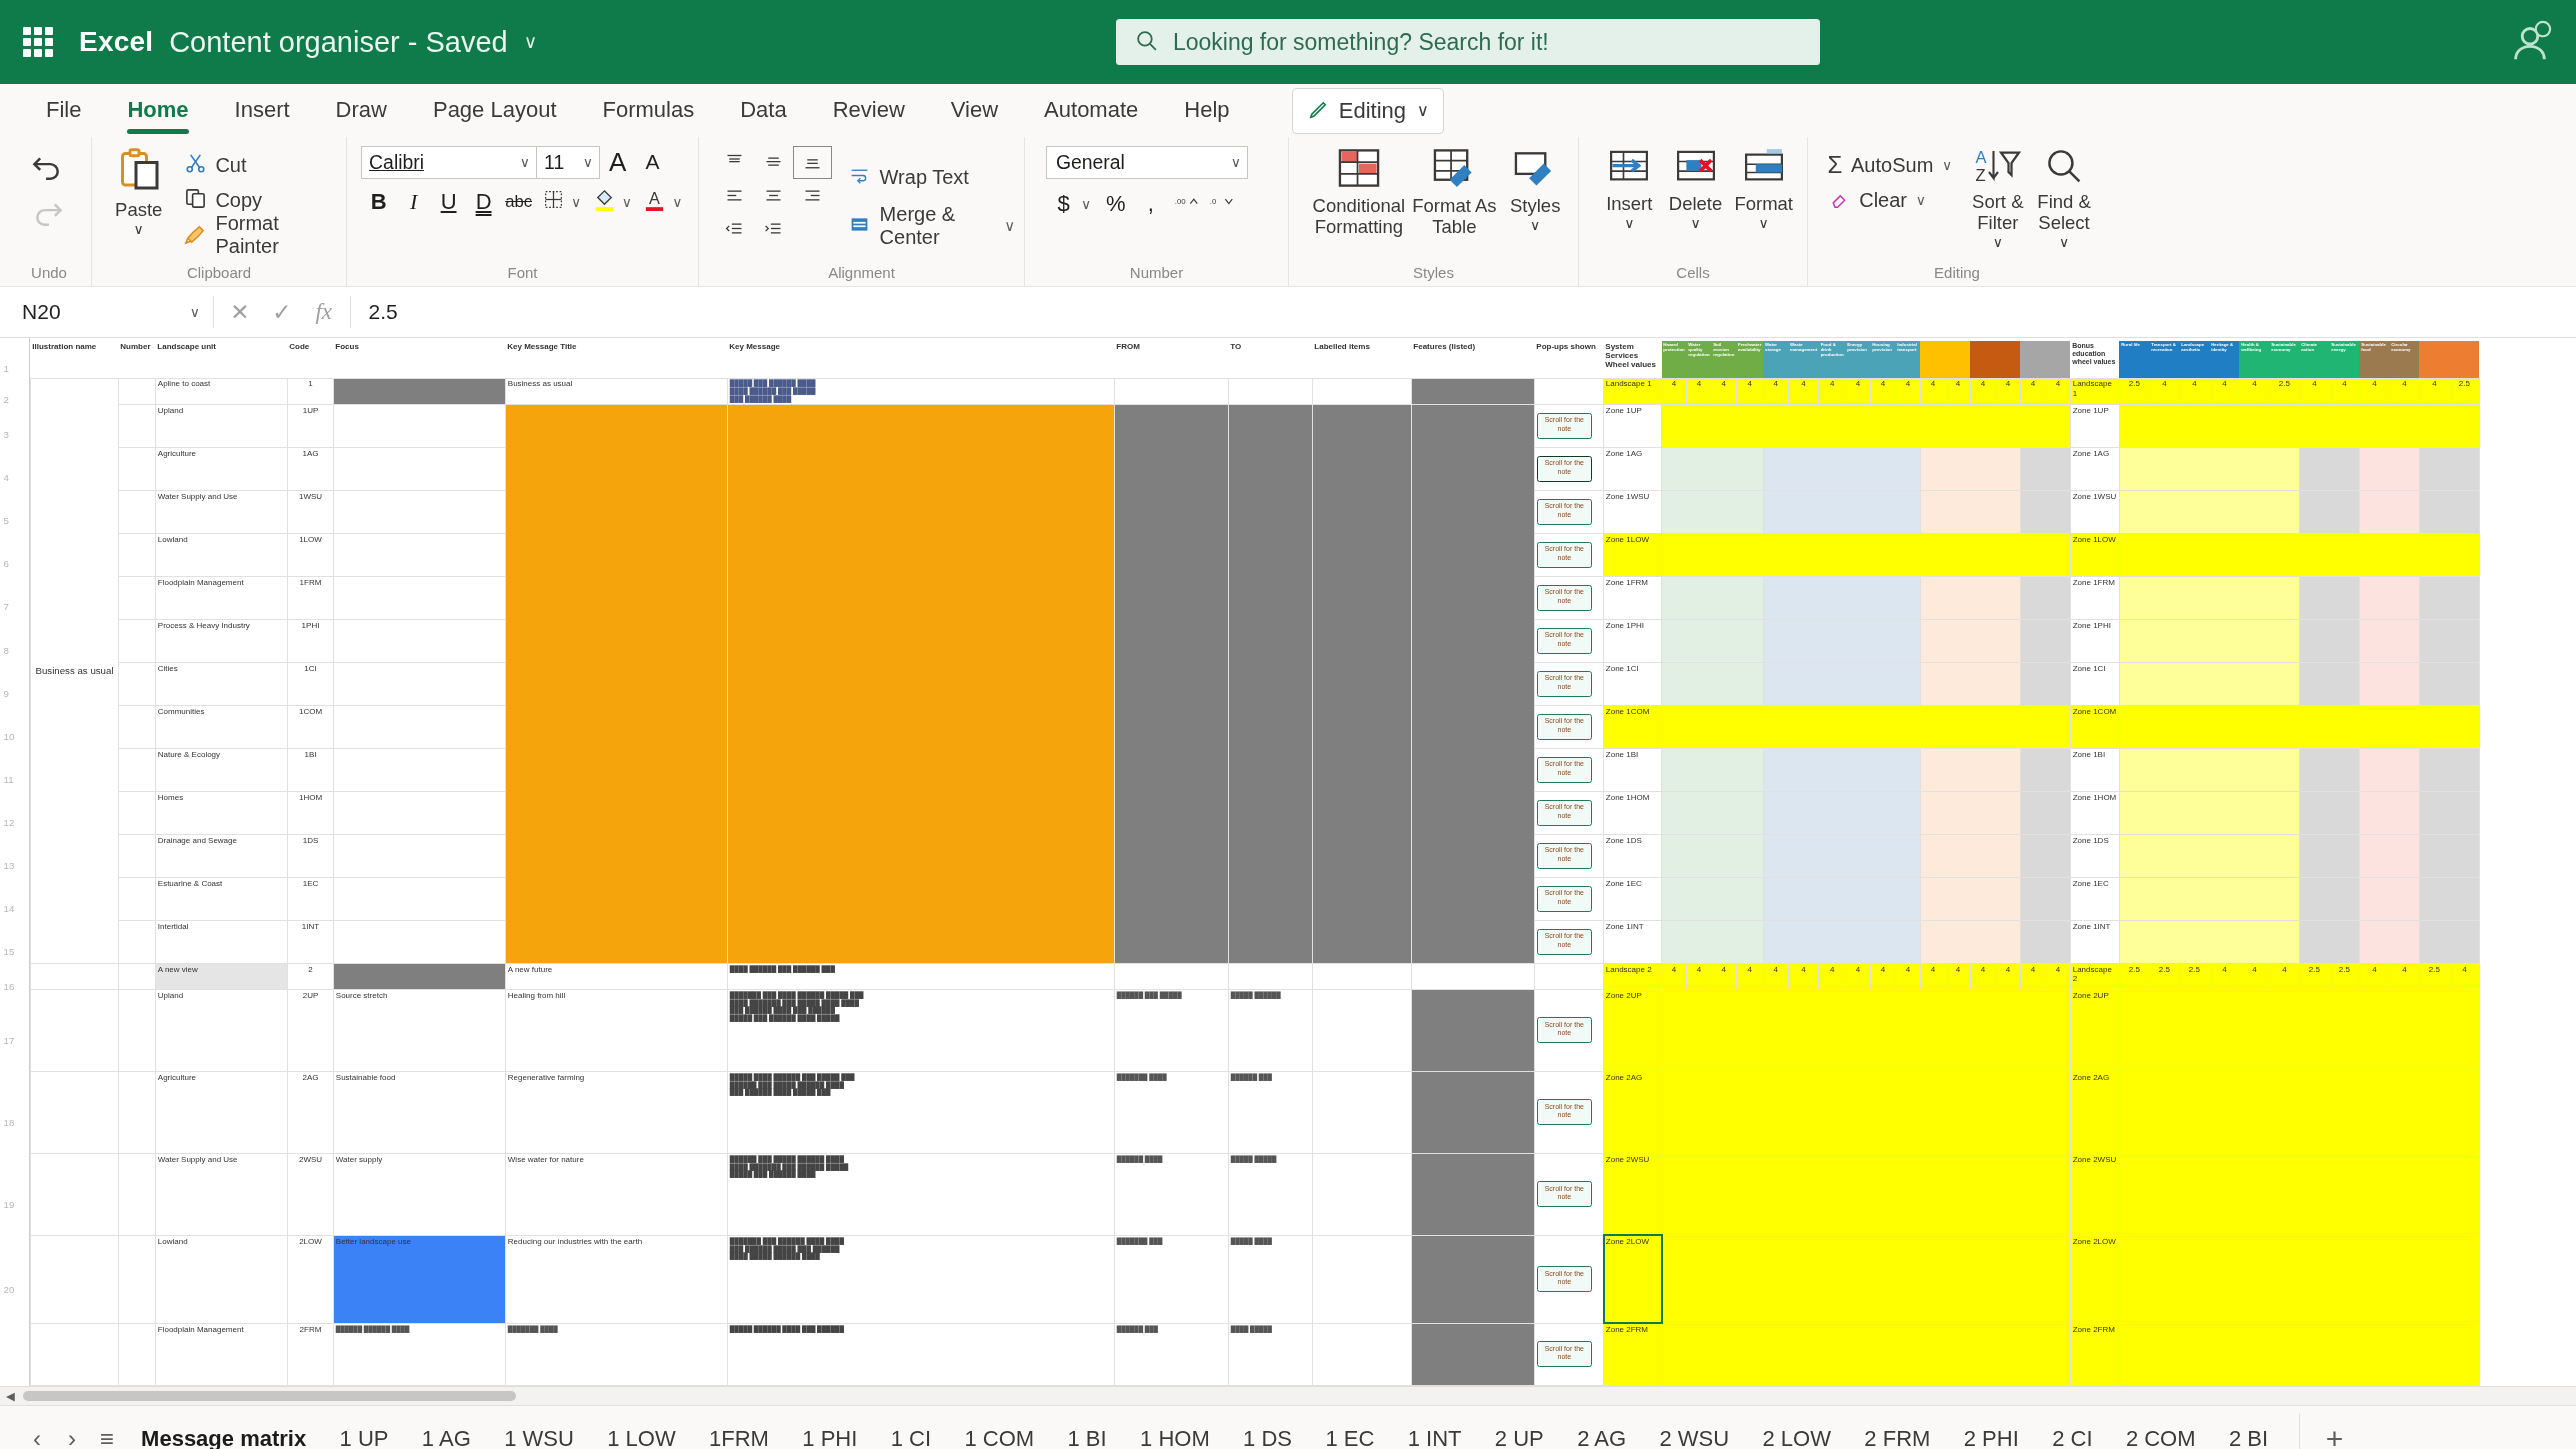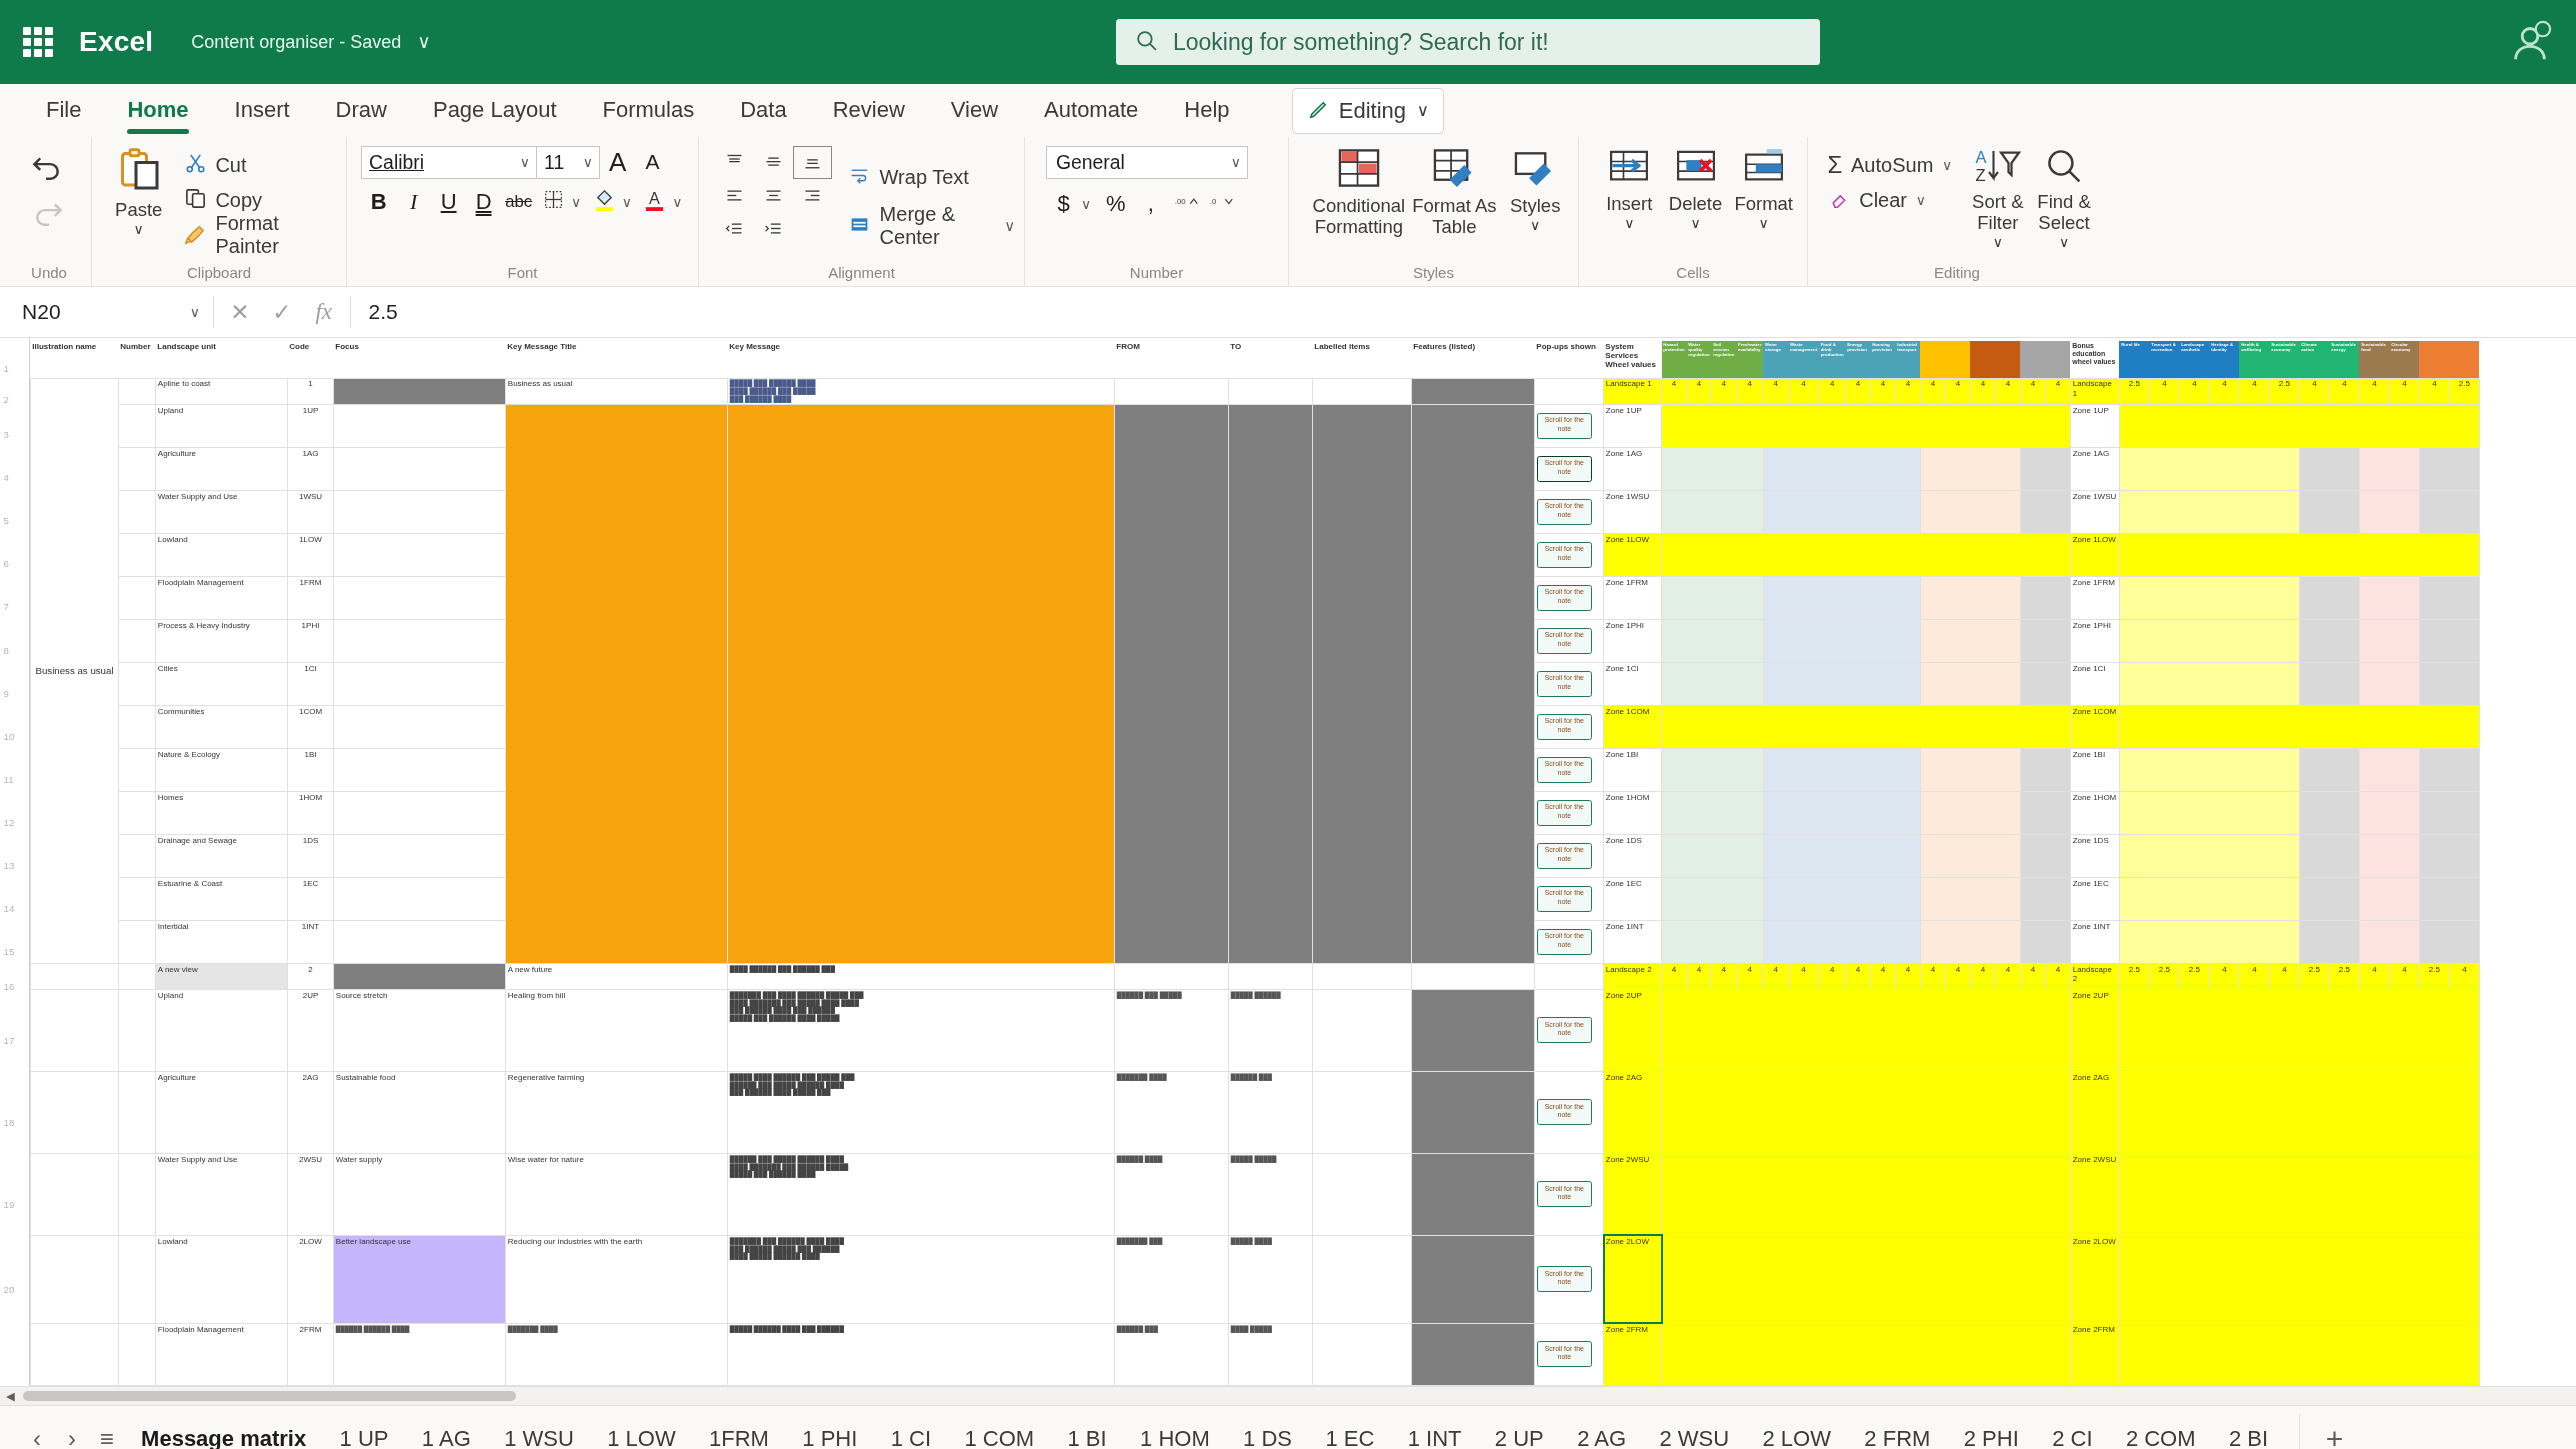--- a/index.html
+++ b/index.html
@@ -14,21 +14,21 @@
 
   
   .titlebar {
     height: 84px; background: #0f7b4a;
     display:flex; align-items:center; position:relative;
   }
   .waffle { width:30px; height:30px; margin-left:23px; display:grid;
     grid-template-columns:repeat(3,1fr); grid-template-rows:repeat(3,1fr); gap:3.5px; }
   .waffle i { background:#ffffff; border-radius:0.9px; display:block; }
   .app-name { color:#fff; font-weight:bold; font-size:28px; margin-left:26px; letter-spacing:0.2px;}
-  .doc-title { color:#eaf6ef; font-size:18px; margin-left:38px; }
+  .doc-title { color:#eaf6ef; font-size:29px; margin-left:16px; }
   .doc-caret { color:#dfeee6; font-size:18.5px; margin-left:16px; }
   .searchwrap {
     position:absolute; left:1116px; top:19.4px; width:704px; height:46px;
     background:#e4f0ea; border-radius:3.5px; display:flex; align-items:center;
   }
   .searchwrap .mag { margin-left:17.6px; }
   .search-input {
     border:none; background:transparent; outline:none; margin-left:12.3px;
     font-family:"Liberation Sans",sans-serif; font-size:23px; color:#2f6a52; width:616px;
   }
@@ -1144,21 +1144,21 @@
       <td class="yellowrow" colspan="16"></td>
       <td class="zonelbl yellowrow">Zone 2WSU</td>
       <td class="yellowrow" colspan="12"></td>
     </tr>
 
     <tr style="height:88px" class="yellowrow">
       <td style="background:#fff"></td>
       <td style="background:#fff"></td>
       <td style="background:#fff;font-size:8px">Lowland</td>
       <td style="background:#fff;font-size:8px;text-align:center">2LOW</td>
-      <td style="background:#c4b5fd;font-size:8px">Better landscape use</td>
+      <td style="background:#3b82f6;font-size:8px">Better landscape use</td>
       <td style="background:#fff;font-size:8px">Reducing our industries with the earth</td>
       <td style="background:#fff">
         <div class="blurtext grey">███████ ███ ██████ ████ ████<br>███ ██████ █████ ███ ██████<br>████ █████ ██████ ████</div>
           </td>
       <td style="background:#fff;font-size:6.2px;color:#555">███████ ███</td>
       <td style="background:#fff;font-size:6.2px;color:#555">█████ ████</td>
       <td style="background:#fff"></td>
       <td class="greybox"></td>
       <td style="background:#fff;text-align:center;vertical-align:middle">
         <div class="popbtn">Scroll for the note</div>

